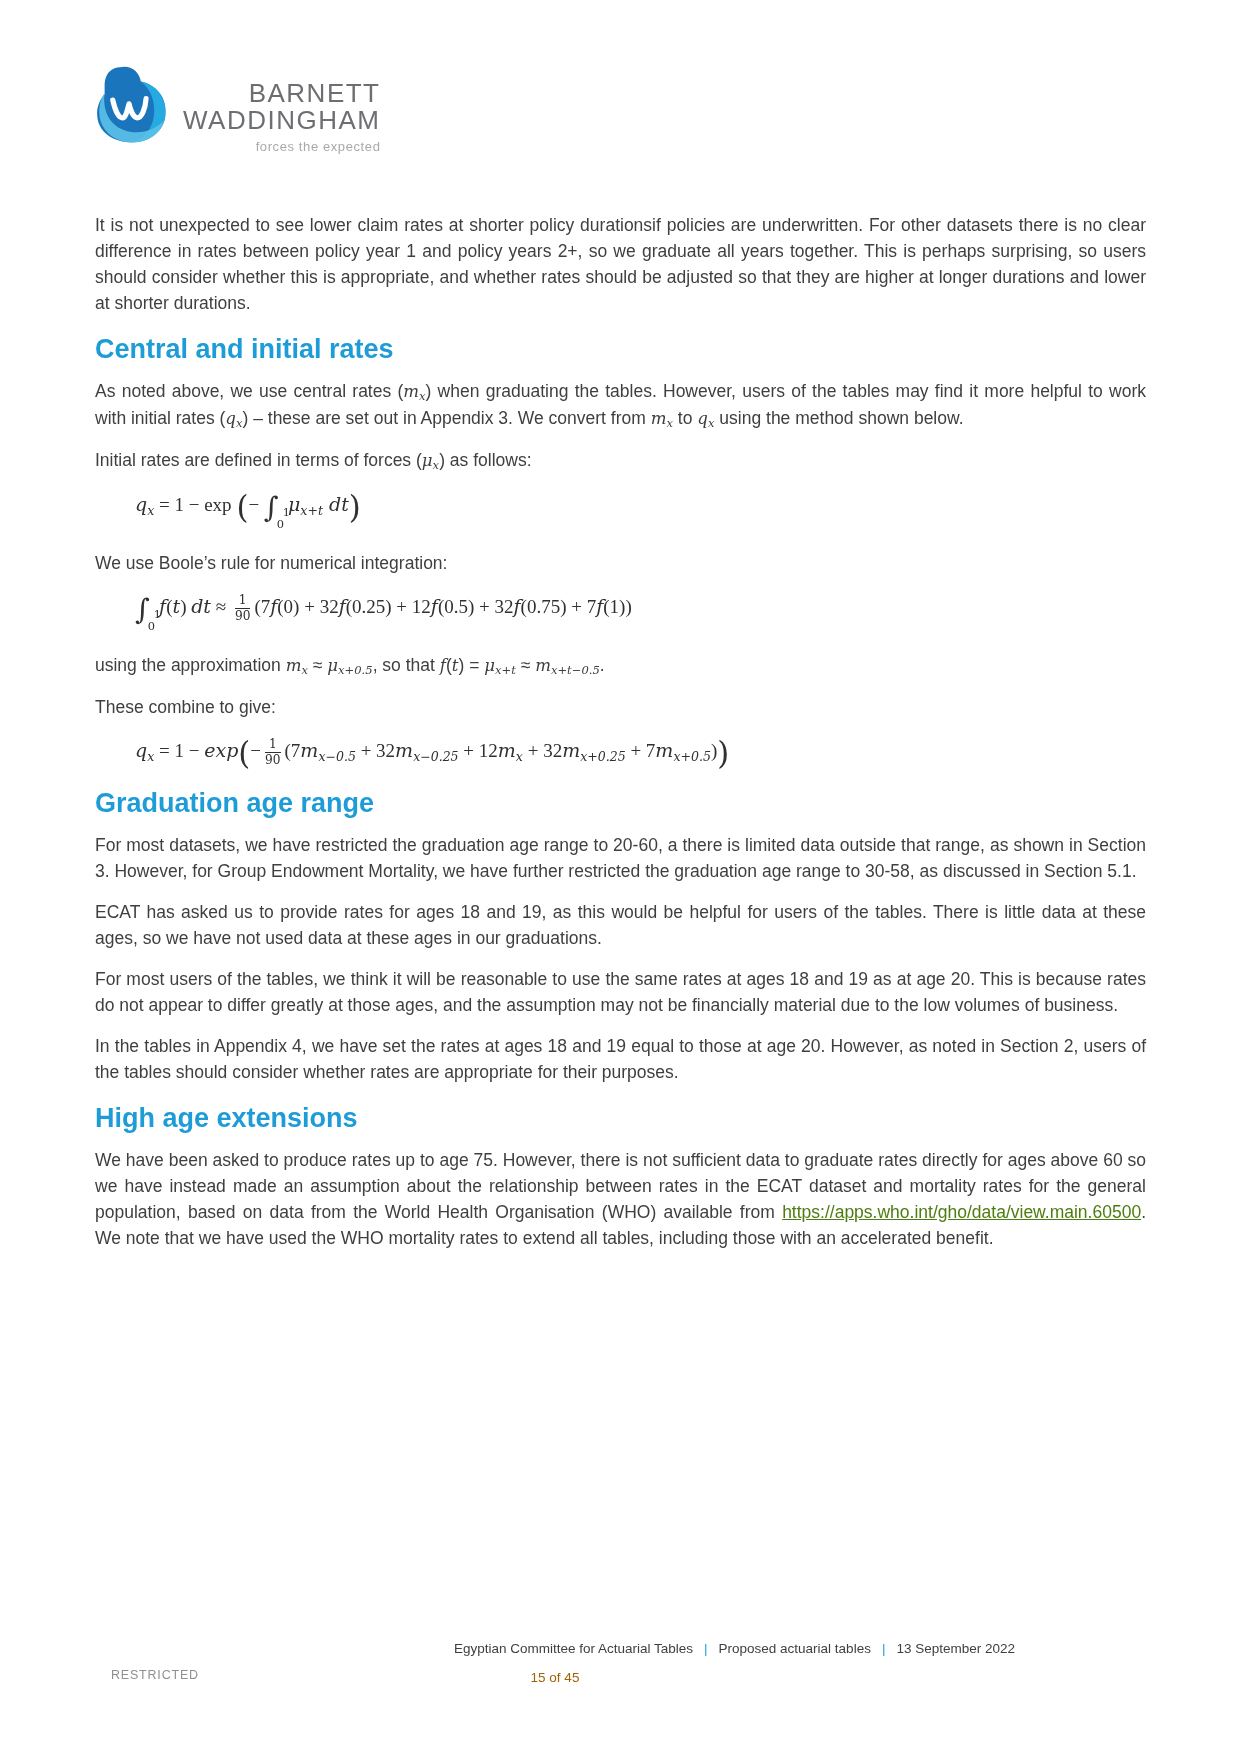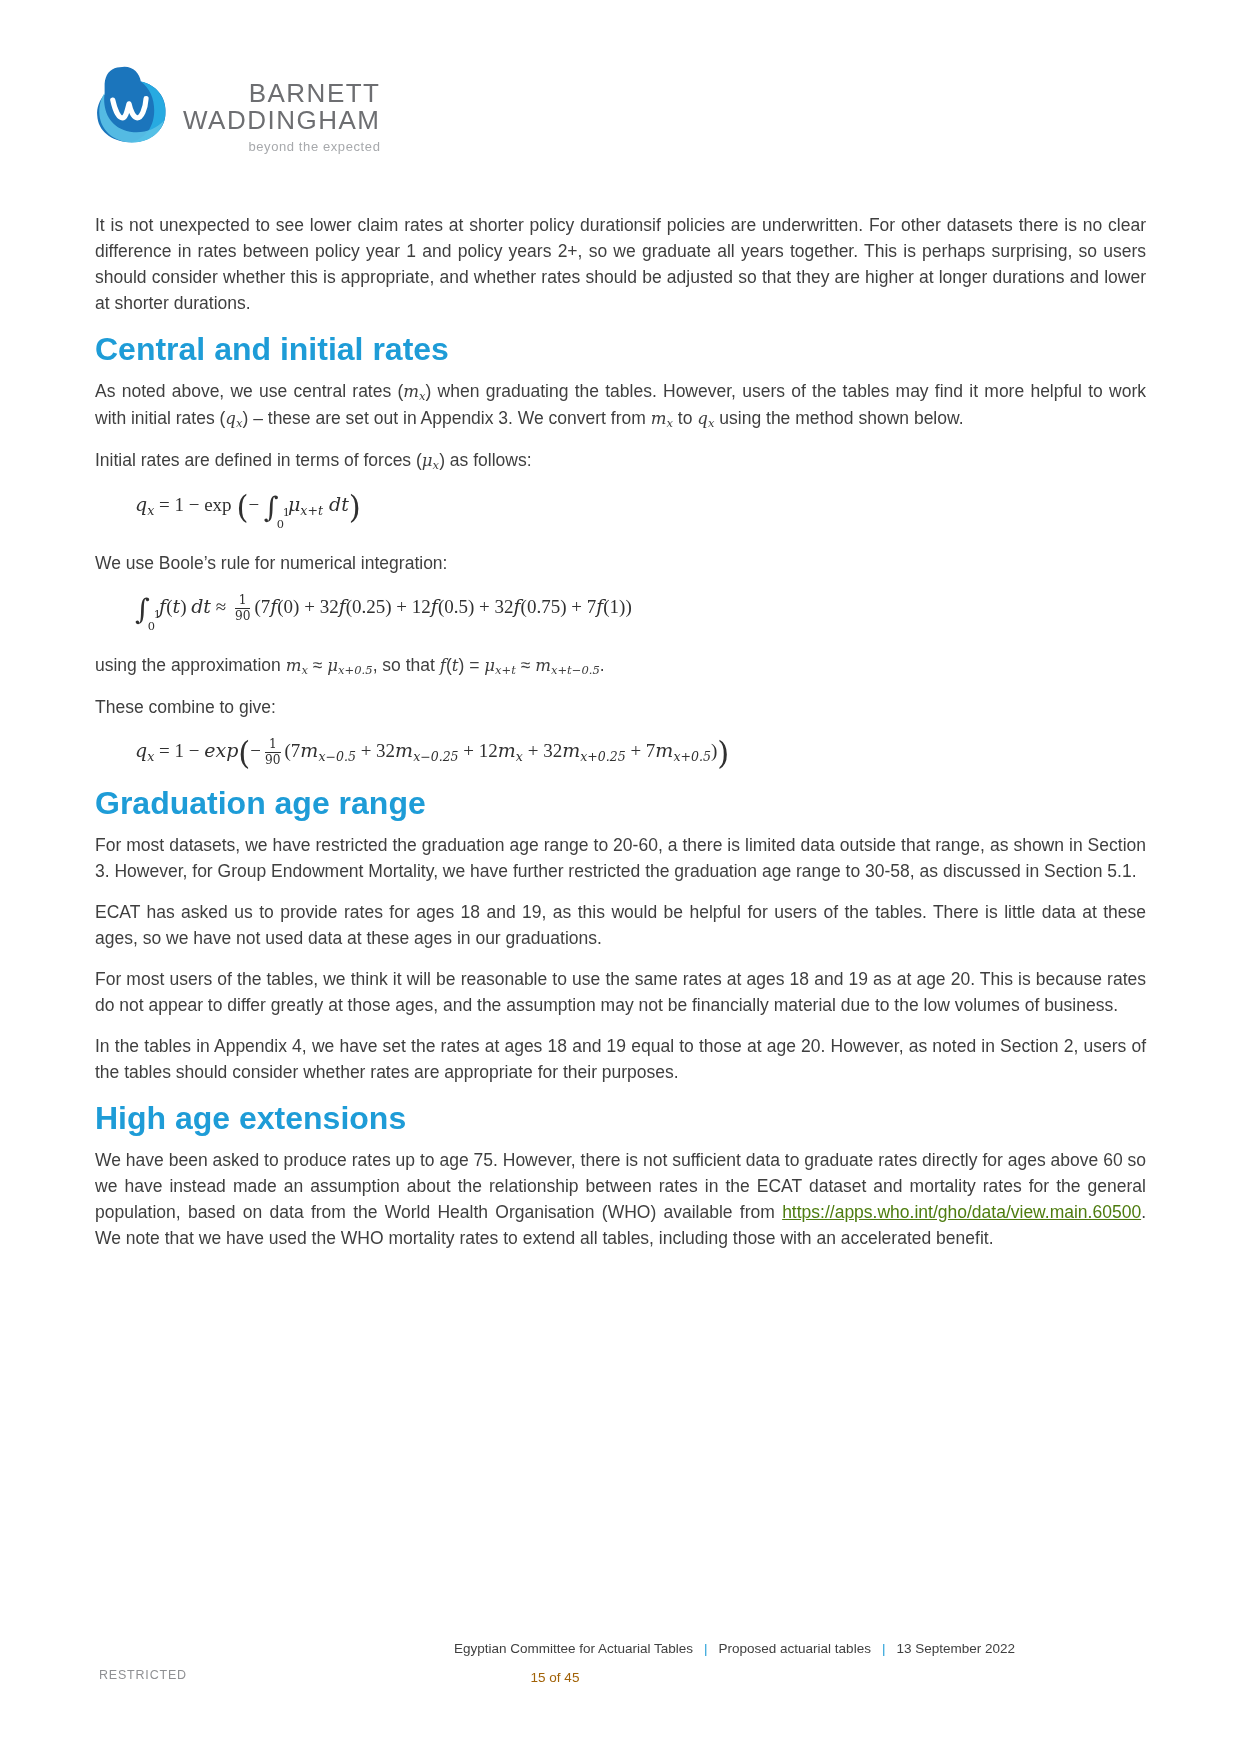--- a/index.html
+++ b/index.html
@@ -32,21 +32,21 @@
   }
   .para{
     text-align:justify;
     line-height:26px;
     margin-bottom:15px;
   }
   .para .tk-it{font-family:"DejaVu Serif", serif;font-style:italic;font-size:0.95em;}
   .para .tk-sub{font-family:"DejaVu Serif", serif;font-style:italic;font-size:0.66em;vertical-align:-0.28em;line-height:1;}
   .heading{
     color:var(--accent);
-    font-size:32px;
+    font-size:27px;
     font-weight:bold;
     line-height:32px;
     margin:17px 0 13px 0;
     text-align:left;
   }
   
   .formula{
     font-family:"DejaVu Serif", serif;
     font-size:19px;color:#303030;
     margin:4px 0 19px 40px;
@@ -76,40 +76,40 @@
   
   .footer{position:absolute;left:95px;top:1640px;width:920px;}
   .footer-meta{
     text-align:right;font-size:13.5px;color:#3F3F3F;line-height:18px;
   }
   .footer-sep{color:var(--accent);margin:0 11px;}
   .footer-pagenum{
     text-align:center;font-size:13.5px;color:#a16207;margin-top:12px;
   }
   .restricted{
-    position:absolute;left:4px;top:28px;
+    position:absolute;left:16px;top:28px;
     font-size:12.5px;color:#8F9093;letter-spacing:0.8px;
   }
 </style>
 </head>
 <body>
 
 <div class="page">
 
   <div class="logo">
     <svg class="logo-icon" viewBox="0 0 100 108" xmlns="http://www.w3.org/2000/svg">
       <path d="M30 2 C20 4 14 12 13 24 L13 38 C6 46 2 56 3 67 C4 88 22 102 46 103 C72 104 92 90 95 68 C98 46 86 28 66 22 L62 21 C60 10 52 1 40 1 Z" fill="#1B75BC"></path>
       <path d="M62 21 C84 26 97 44 95 66 C93 89 72 104 48 103 C70 98 80 80 80 60 C80 44 74 30 62 21 Z" fill="#27AAE1"></path>
       <path d="M13 36 C10 58 18 78 38 86 C58 94 80 88 93 74 C88 94 68 105 46 103 C24 101 8 86 6 66 C5 54 8 44 13 36 Z" fill="#5BC2E7" opacity="0.9"></path>
       <path d="M24 46 C27 60 32 70 37 70 C42 70 44 58 46 51 C48 60 52 70 57 70 C63 70 68 58 69 44" stroke="#FFFFFF" stroke-width="7" fill="none" stroke-linecap="round" stroke-linejoin="round"></path>
     </svg>
     <div class="logo-textblock">
       <div class="logo-brand">BARNETT</div>
       <div class="logo-brand">WADDINGHAM</div>
-      <div class="logo-tagline">beyond the expected</div>
+      <div class="logo-tagline">forces the expected</div>
     </div>
   </div>
 
   <div class="content">
 
     <p class="para"><span class="tk-rm">It is not unexpected to see lower claim rates at shorter policy durationsif policies are underwritten. For other datasets there is no clear difference in rates between policy year 1 and policy years 2+, so we graduate all years together. This is perhaps surprising, so users should consider whether this is appropriate, and whether rates should be adjusted so that they are higher at longer durations and lower at shorter durations.</span></p>
 
     <h2 class="heading">Central and initial rates</h2>
     <p class="para"><span class="tk-rm">As noted above, we use central rates (</span><span class="tk-it">m</span><span class="tk-sub">x</span><span class="tk-rm">) when graduating the tables. However, users of the tables may find it more helpful to work with initial rates (</span><span class="tk-it">q</span><span class="tk-sub">x</span><span class="tk-rm">) – these are set out in Appendix 3. We convert from </span><span class="tk-it">m</span><span class="tk-sub">x</span><span class="tk-rm"> to </span><span class="tk-it">q</span><span class="tk-sub">x</span><span class="tk-rm"> using the method shown below.</span></p>
     <p class="para"><span class="tk-rm">Initial rates are defined in terms of forces (</span><span class="tk-it">μ</span><span class="tk-sub">x</span><span class="tk-rm">) as follows:</span></p>

